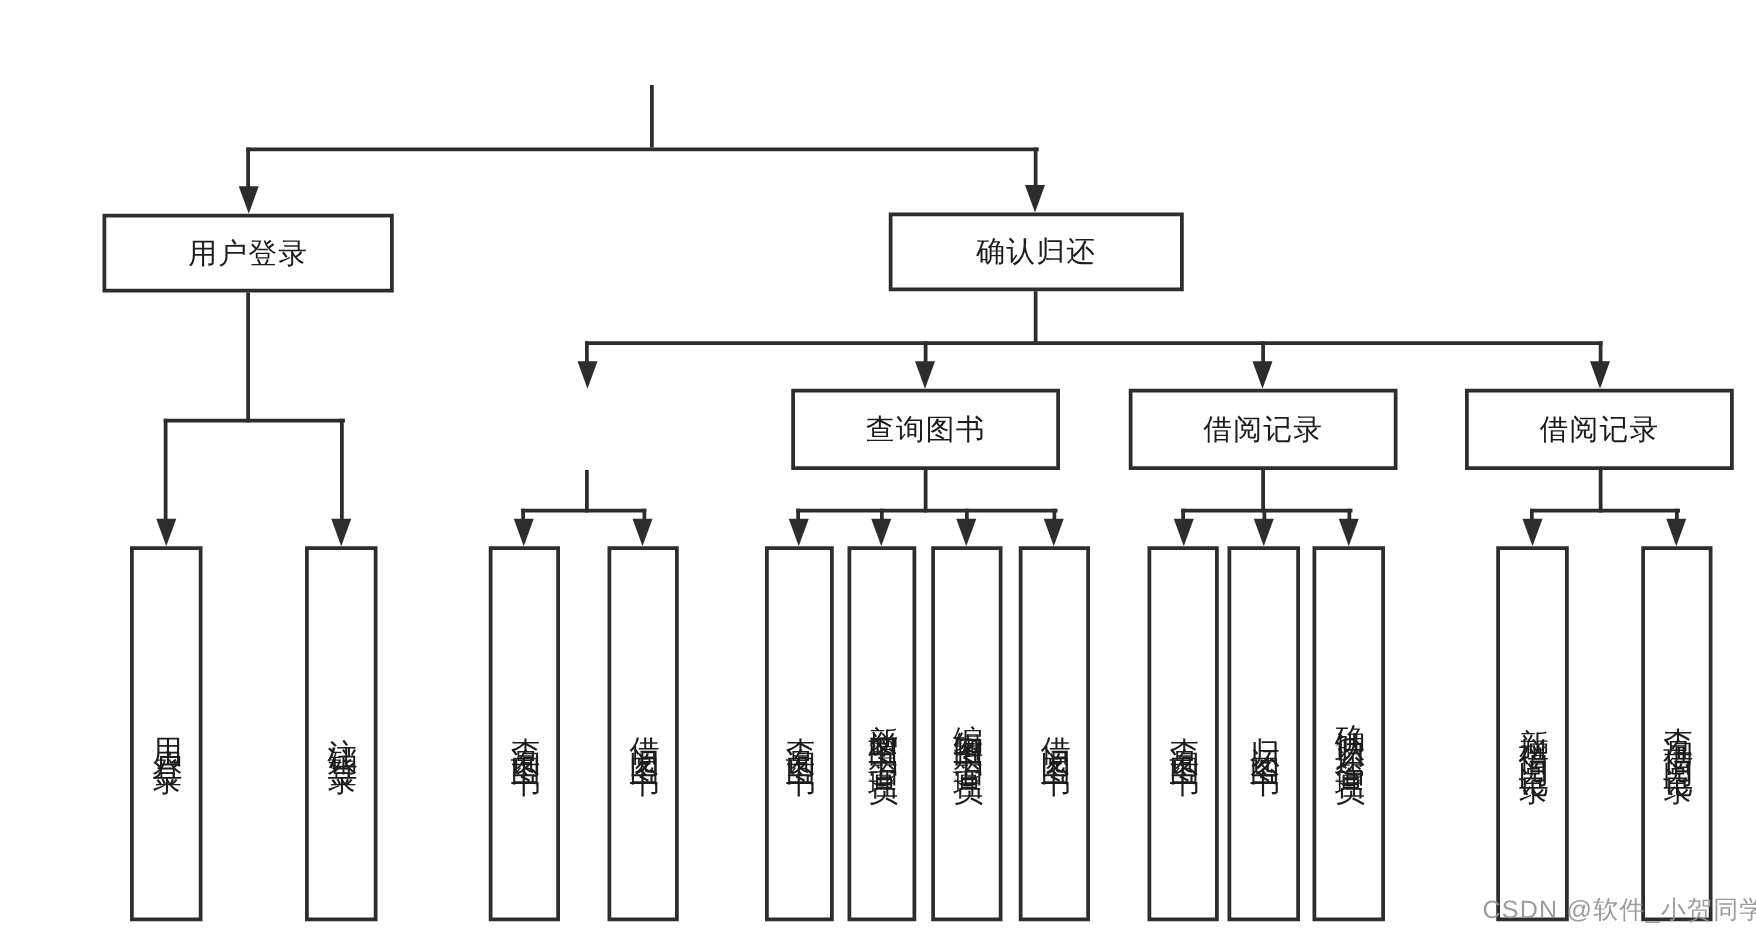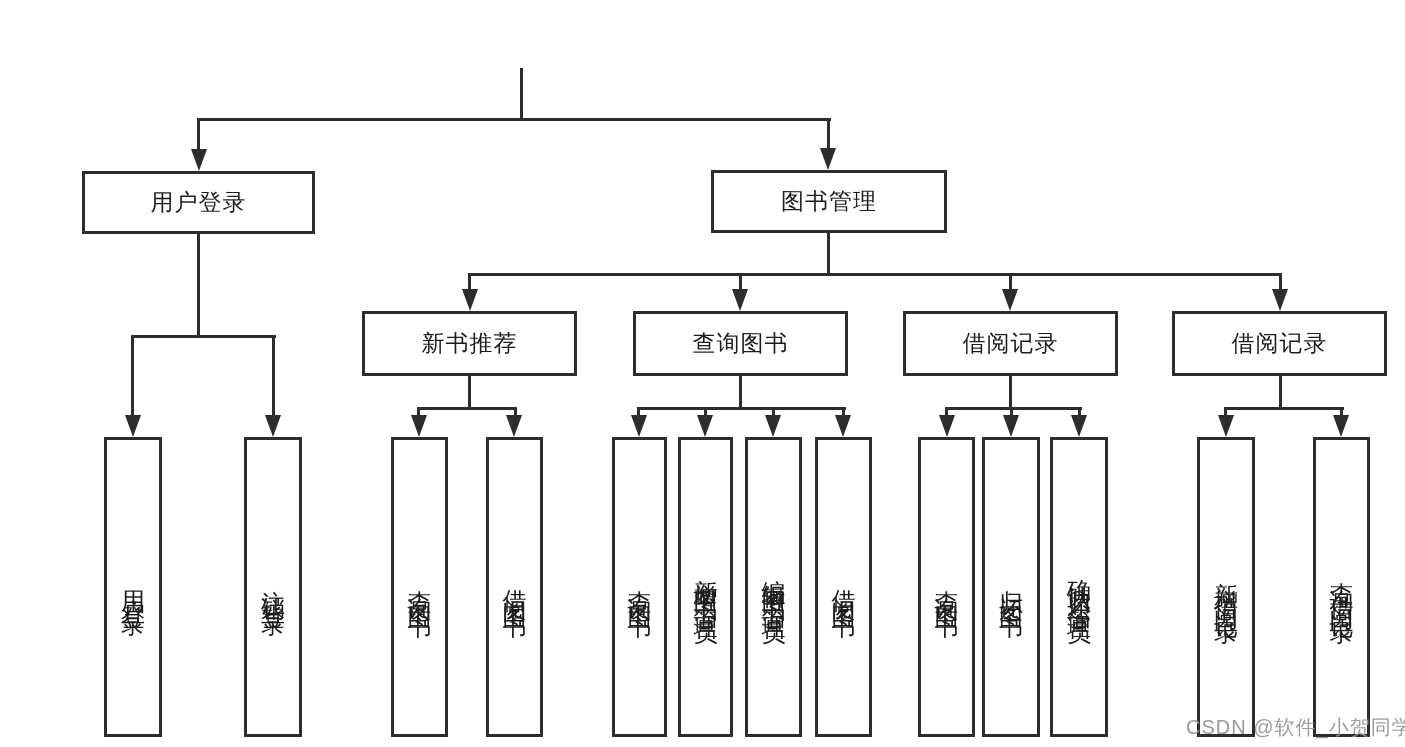--- a/index.html
+++ b/index.html
@@ -60,23 +60,22 @@
   }
 </style>
 </head>
 <body>
 
 <div class="canvas">
 
 
   <div class="box" style="left:82px;top:171px;width:233px;height:63px;">用户登录</div>
 
-  <div class="box" style="left:711px;top:170px;width:236px;height:63px;">图书管理</div>
+  <div class="box" style="left:711px;top:170px;width:236px;height:63px;">确认归还</div>
 
-  <div class="box" style="left:362px;top:311px;width:215px;height:65px;">新书推荐</div>
 
   <div class="box" style="left:633px;top:311px;width:215px;height:65px;">查询图书</div>
 
   <div class="box" style="left:903px;top:311px;width:215px;height:65px;">借阅记录</div>
 
   <div class="box" style="left:1172px;top:311px;width:215px;height:65px;">借阅记录</div>
 
   <div class="box vbox" style="left:104px;top:437px;width:58px;height:300px;">用户登录</div>
 
   <div class="box vbox" style="left:244px;top:437px;width:58px;height:300px;">注销登录</div>

